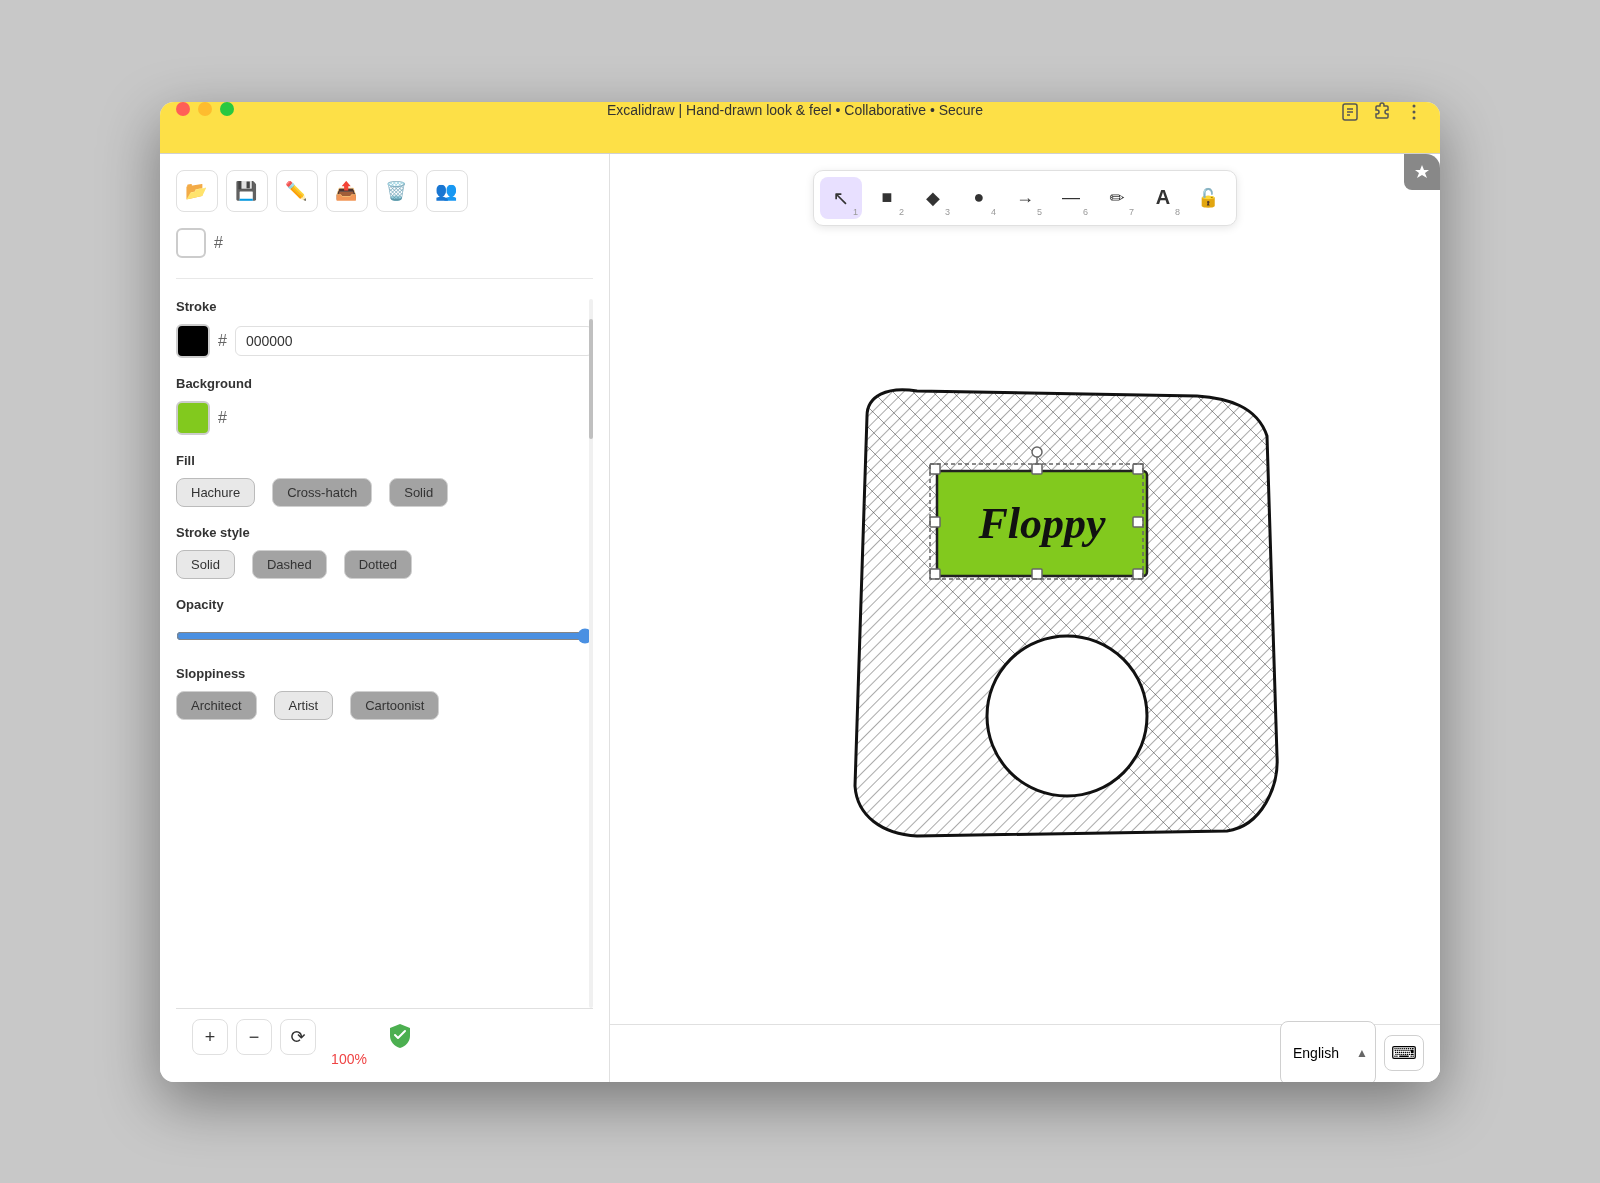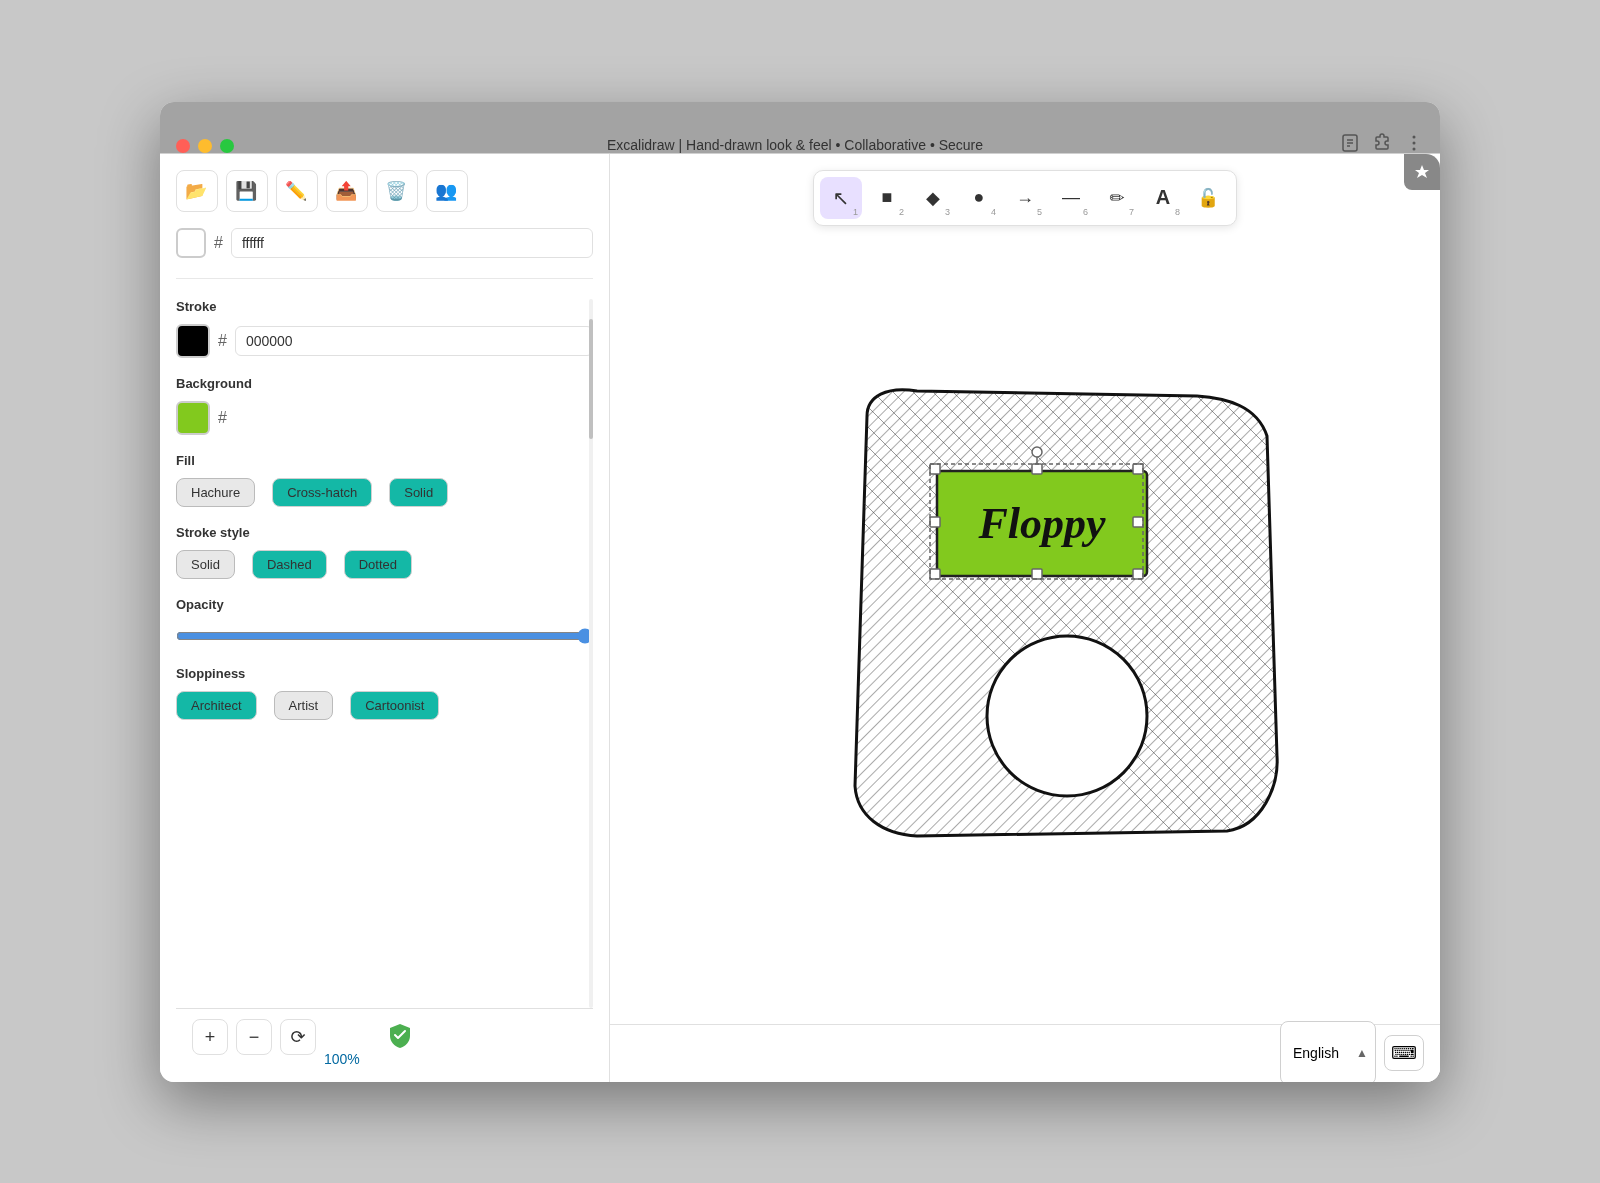--- a/index.html
+++ b/index.html
@@ -17,24 +17,24 @@
       height: 980px;
       background: #f5f5f5;
       border-radius: 14px;
       box-shadow: 0 20px 60px rgba(0,0,0,0.4);
       overflow: hidden;
       display: flex;
       flex-direction: column;
     }
     
     .titlebar {
-      background: #a3a3a3;
+      background: #fde047;
       height: 52px;
       display: flex;
-      align-items: flex-end;
+      align-items: flex-start;
       padding: 0 16px;
       border-bottom: 1px solid #d0d0d0;
       flex-shrink: 0;
     }
     .traffic-lights {
       display: flex;
       gap: 8px;
       margin-right: 16px;
     }
     .traffic-light {
@@ -164,21 +164,21 @@
     
     .btn-group {
       display: flex;
       gap: 17px;
       flex-wrap: wrap;
     }
     .option-btn {
       padding: 6px 14px;
       border: 1px solid #d0d0d0;
       border-radius: 8px;
-      background: #14b8a6;
+      background: #a3a3a3;
       font-size: 13px;
       color: #333;
       cursor: pointer;
     }
     .option-btn.active {
       background: #e8e8e8;
       border-color: #bbb;
       font-weight: 500;
     }
     
@@ -205,22 +205,23 @@
       background: #fff;
       display: flex;
       align-items: center;
       justify-content: center;
       cursor: pointer;
       font-size: 18px;
       color: #333;
     }
     .zoom-level {
       font-size: 14px;
-      color: #0369a1;
+      color: #ef4444;
       min-width: 50px;
+      text-align: center;
       margin-top: 44px;
     }
     
     .canvas-area {
       flex: 1;
       position: relative;
       background: #ffffff;
       overflow: hidden;
     }
     
@@ -407,21 +408,20 @@
         <div class="tool-btn">💾</div>
         <div class="tool-btn">✏️</div>
         <div class="tool-btn">📤</div>
         <div class="tool-btn">🗑️</div>
         <div class="tool-btn">👥</div>
       </div>
 
       <div class="color-row">
         <div class="color-swatch-small" style="background:#ffffff;"></div>
         <span class="hash-label">#</span>
-        <input class="color-input" type="text" value="ffffff" style="">
       </div>
 
       <div class="divider"></div>
 
       <div class="panel-wrapper">
         <div class="panel">
 
           <div class="prop-section">
             <div class="prop-label">Stroke</div>
             <div class="color-row-prop">

